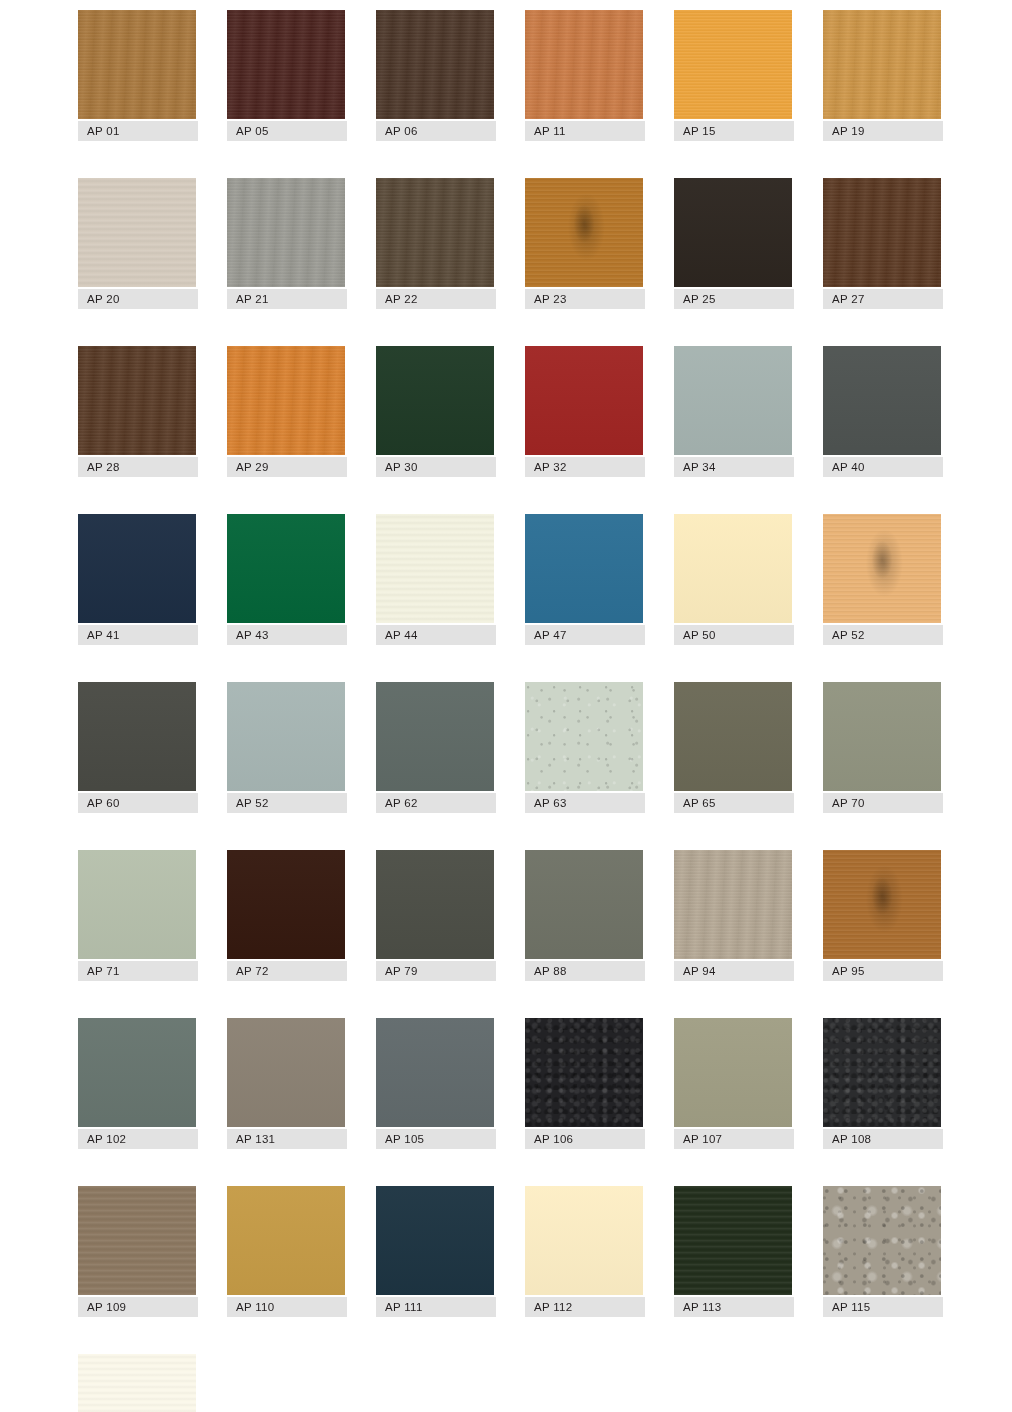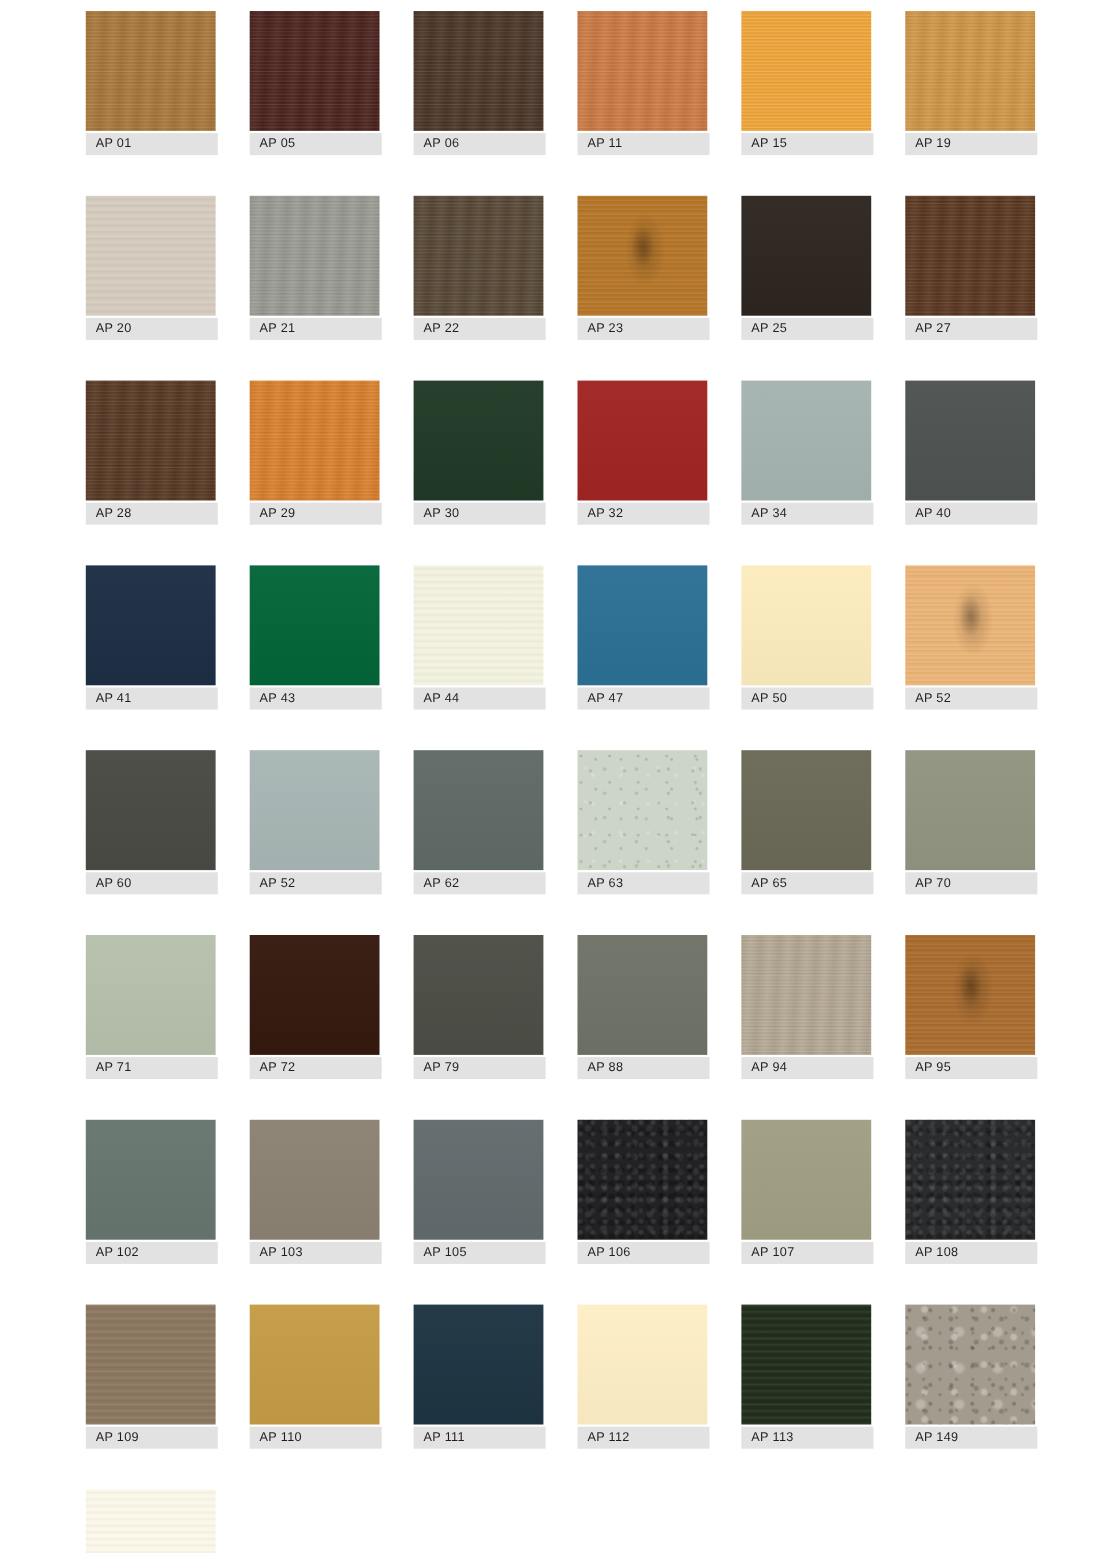--- a/index.html
+++ b/index.html
@@ -396,21 +396,21 @@
       </div>
       <div class="tile">
         <div class="swatch tex-flat" style="background-color: rgb(103, 117, 111);"></div>
         <div class="labelbar">
           <span class="labeltext">AP 102</span>
         </div>
       </div>
       <div class="tile">
         <div class="swatch tex-flat" style="background-color: rgb(139, 129, 115);"></div>
         <div class="labelbar">
-          <span class="labeltext">AP 103</span>
+          <span class="labeltext">AP 131</span>
         </div>
       </div>
       <div class="tile">
         <div class="swatch tex-flat" style="background-color: rgb(97, 106, 108);"></div>
         <div class="labelbar">
           <span class="labeltext">AP 105</span>
         </div>
       </div>
       <div class="tile">
         <div class="swatch tex-leather" style="background-color: rgb(34, 34, 37);"></div>
@@ -456,21 +456,21 @@
       </div>
       <div class="tile">
         <div class="swatch tex-wood-soft" style="background-color: rgb(34, 46, 28);"></div>
         <div class="labelbar">
           <span class="labeltext">AP 113</span>
         </div>
       </div>
       <div class="tile">
         <div class="swatch tex-concrete" style="background-color: rgb(163, 156, 142);"></div>
         <div class="labelbar">
-          <span class="labeltext">AP 149</span>
+          <span class="labeltext">AP 115</span>
         </div>
       </div>
       <div class="tile">
         <div class="swatch tex-wood-soft" style="background-color: rgb(251, 248, 234);"></div>
         <div class="labelbar">
           <span class="labeltext">AP 116</span>
         </div>
       </div>
     </div>
 </div>

